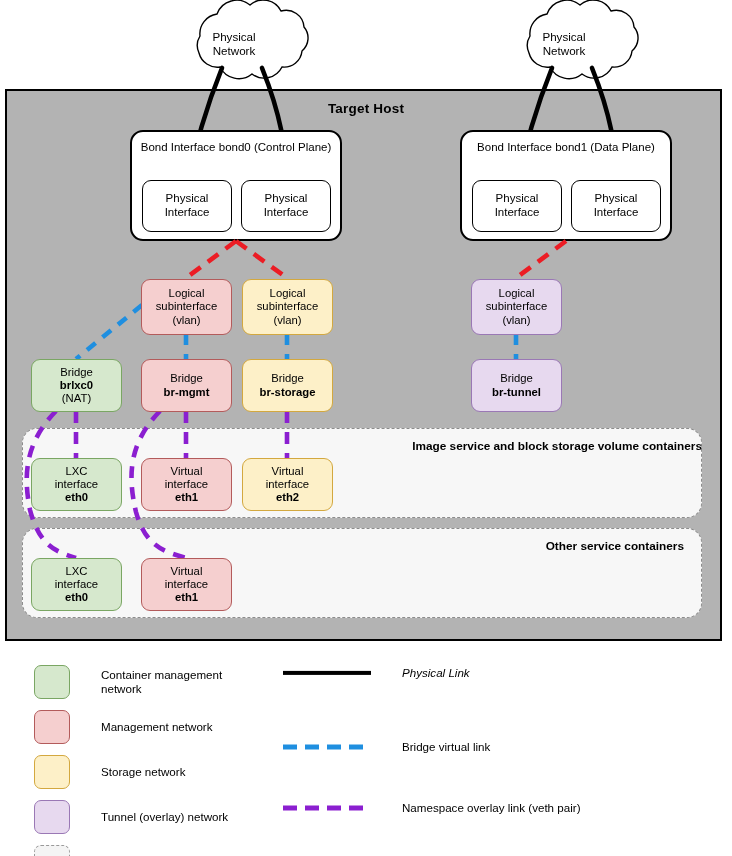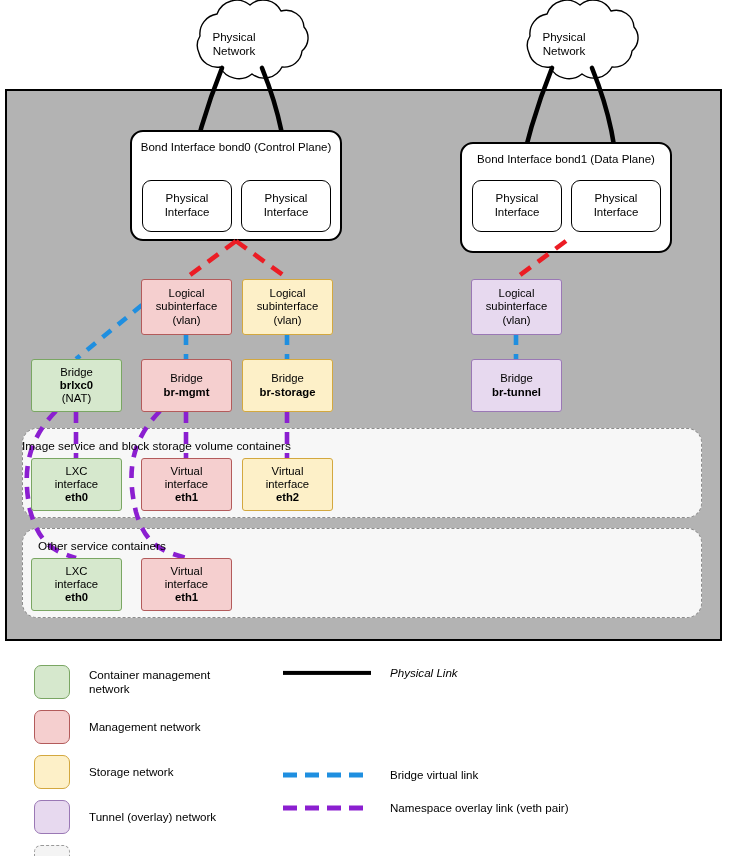--- a/index.html
+++ b/index.html
@@ -68,46 +68,46 @@
     display:flex;flex-direction:column;align-items:center;justify-content:center;
     font-size:11.5px;line-height:1.2;
     z-index:4;
   }
 
   
   .c-green {background:#d6e8cd;border:1.7px solid #7aa663;}
   .c-red   {background:#f5cfcf;border:1.7px solid #b35b5b;}
   .c-yellow{background:#fdf0c8;border:1.7px solid #d3a83f;}
   .c-purple{background:#e7d9ef;border:1.7px solid #9a78b5;}
-  .rnd{border-radius:3px;}
+  .rnd{border-radius:9px;}
   .fs11{font-size:11.3px;}
 
   
   .lxcbox{
     position:absolute;
     background:#f7f7f7;
     border:1.6px dashed #8c8c8c;
     border-radius:15px;
     box-sizing:border-box;
     z-index:2;
   }
   .lxc-title{
     position:absolute;left:0;right:0;top:11px;
-    text-align:left;font-size:11.8px;font-weight:normal;
+    text-align:right;font-size:11.8px;font-weight:bold;
     z-index:4;
   }
 
   
   .legend{position:absolute;left:0;top:648px;width:732px;height:208px;z-index:5;}
   .lg-row{position:absolute;display:flex;align-items:center;}
   .sw{
     width:36px;height:34px;border-radius:7px;box-sizing:border-box;flex:none;
   }
   .sw-dash{background:#f4f4f4;border:1.6px dashed #999;}
-  .lg-text{font-size:11.6px;line-height:1.22;margin-left:19px;}
+  .lg-text{font-size:11.6px;line-height:1.22;margin-left:31px;}
   .lg-line{width:88px;height:14px;flex:none;position:relative;}
   .lg-line i{
     position:absolute;left:0;top:50%;transform:translateY(-50%);
     display:block;width:88px;height:4px;
   }
   .ln-solid{background:#000;height:4.2px !important;}
   .ln-dash{
     height:5px !important;
     background-image:linear-gradient(to right,currentColor 62%,transparent 0%);
     background-size:22px 5px;background-repeat:repeat-x;
@@ -115,20 +115,21 @@
   .col-red{color:#ec1c24;}
   .col-blue{color:#1f8fe0;}
   .col-purple{color:#8b1fd0;}
 </style>
 </head>
 <body>
 
 <div id="stage">
 
   <div class="host-box"></div>
+  <div class="host-title">Target Host</div>
 
   <svg class="layer back" viewBox="0 0 732 856">
 
     <g>
       <path d="M200 36 a20 20 0 0 1 17 -22 a21 21 0 0 1 33 -9 a20 20 0 0 1 31 6
                a18 18 0 0 1 23 16 a17 17 0 0 1 -2 24 a18 18 0 0 1 -20 16
                a20 20 0 0 1 -30 7 a21 21 0 0 1 -32 -7 a19 19 0 0 1 -21 -14
                a18 18 0 0 1 1 -17 z" fill="#ffffff" stroke="#000" stroke-width="1.4"></path>
     </g>
 
@@ -165,21 +166,21 @@
   </div>
   <div class="phys" style="left:142px;top:180px;width:90px;height:52px;">
     <span class="ln">Physical</span>
     <span class="ln">Interface</span>
   </div>
   <div class="phys" style="left:241px;top:180px;width:90px;height:52px;">
     <span class="ln">Physical</span>
     <span class="ln">Interface</span>
   </div>
 
-  <div class="bond" style="left:460px;top:130px;width:212px;height:111px;margin-top:12px;">
+  <div class="bond" style="left:460px;top:130px;width:212px;height:111px;">
     <div class="bond-label">
       <span class="ln">Bond Interface</span>
       <span class="ln bold">bond1</span>
       <span class="ln">(Data Plane)</span>
     </div>
   </div>
   <div class="phys" style="left:472px;top:180px;width:90px;height:52px;">
     <span class="ln">Physical</span>
     <span class="ln">Interface</span>
   </div>
@@ -187,21 +188,21 @@
     <span class="ln">Physical</span>
     <span class="ln">Interface</span>
   </div>
 
   <div class="lxcbox" style="left:22px;top:428px;width:680px;height:90px;">
   </div>
   <div class="lxc-title" style="left:22px;width:680px;top:439px;">Image service and block storage volume containers</div>
 
   <div class="lxcbox" style="left:22px;top:528px;width:680px;height:90px;">
   </div>
-  <div class="lxc-title" style="left:38px;width:680px;top:539px;">Other service containers</div>
+  <div class="lxc-title" style="left:4px;width:680px;top:539px;">Other service containers</div>
 
   <svg class="layer links" viewBox="0 0 732 856">
 
     <g stroke="#ec1c24" stroke-width="4.6" fill="none" stroke-dasharray="13 9" stroke-linecap="butt">
       <path d="M236 241 L186 278"></path>
       <path d="M236 241 L287 278"></path>
       <path d="M566 241 L516 278"></path>
     </g>
 
     <g stroke="#1f8fe0" stroke-width="4.6" fill="none" stroke-dasharray="11 9" stroke-linecap="butt">
@@ -314,21 +315,21 @@
     </div>
 
     <div class="lg-row" style="left:283px;top:18px;font-style:italic;">
       <span class="lg-line">
         <i class="ln-solid"></i>
       </span>
       <span class="lg-text">Physical Link</span>
     </div>
 
 
-    <div class="lg-row" style="left:283px;top:120px;">
+    <div class="lg-row" style="left:283px;top:92px;">
       <span class="lg-line col-blue">
         <i class="ln-dash"></i>
       </span>
       <span class="lg-text">Bridge virtual link</span>
     </div>
 
     <div class="lg-row" style="left:283px;top:153px;">
       <span class="lg-line col-purple">
         <i class="ln-dash"></i>
       </span>

